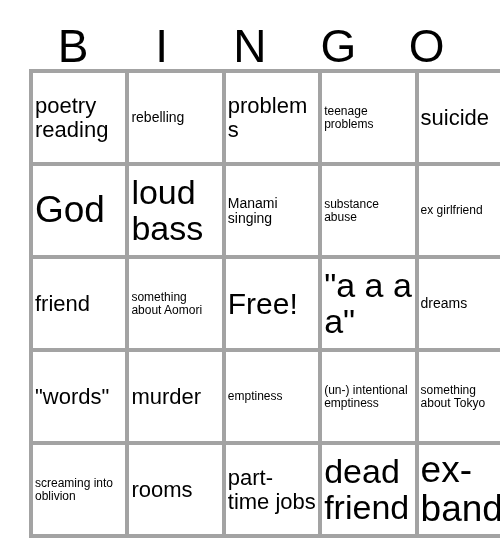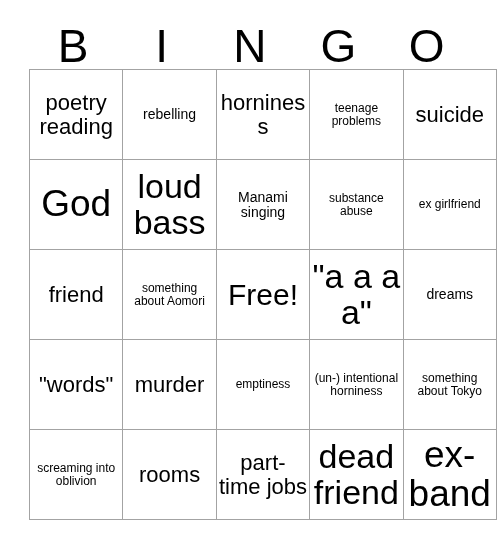--- a/index.html
+++ b/index.html
@@ -44,22 +44,22 @@
 
   
   .grid {
     width: 442px;
     border-collapse: collapse;
     table-layout: fixed;
   }
   .grid td {
     width: 88.4px;
     height: 89px;
-    border: 1px solid #a3a3a3;
-    text-align: center;
+    border: 4px solid #a3a3a3;
+    text-align: left;
     vertical-align: middle;
     padding: 0 2px;
     line-height: 1.05;
     word-wrap: break-word;
     overflow-wrap: break-word;
   }
 
   
   .fs-xs  { font-size: 12px; }
   .fs-s   { font-size: 14px; }
@@ -99,21 +99,21 @@
     <tbody>
 
       <tr>
         <td class="fs-m">
             <span class="cell-text">poetry reading</span>
           </td>
         <td class="fs-s">
             <span class="cell-text">rebelling</span>
           </td>
         <td class="fs-m">
-            <span class="cell-text">horniness</span>
+            <span class="cell-text">problems</span>
           </td>
         <td class="fs-xs">
             <span class="cell-text">teenage problems</span>
           </td>
         <td class="fs-m">
             <span class="cell-text">suicide</span>
           </td>
       </tr>
 
       <tr>
@@ -156,21 +156,21 @@
         <td class="fs-m">
             <span class="cell-text">"words"</span>
           </td>
         <td class="fs-m">
             <span class="cell-text">murder</span>
           </td>
         <td class="fs-xs">
             <span class="cell-text">emptiness</span>
           </td>
         <td class="fs-xs">
-            <span class="cell-text">(un-) intentional horniness</span>
+            <span class="cell-text">(un-) intentional emptiness</span>
           </td>
         <td class="fs-xs">
             <span class="cell-text">something about Tokyo</span>
           </td>
       </tr>
 
       <tr>
         <td class="fs-xs">
             <span class="cell-text">screaming into oblivion</span>
           </td>

